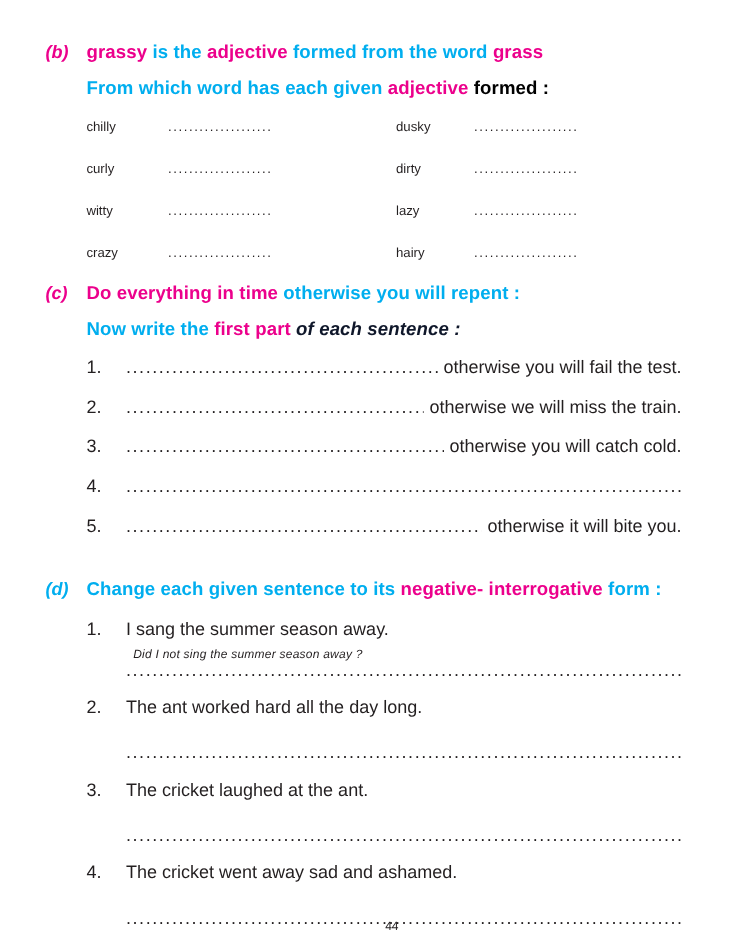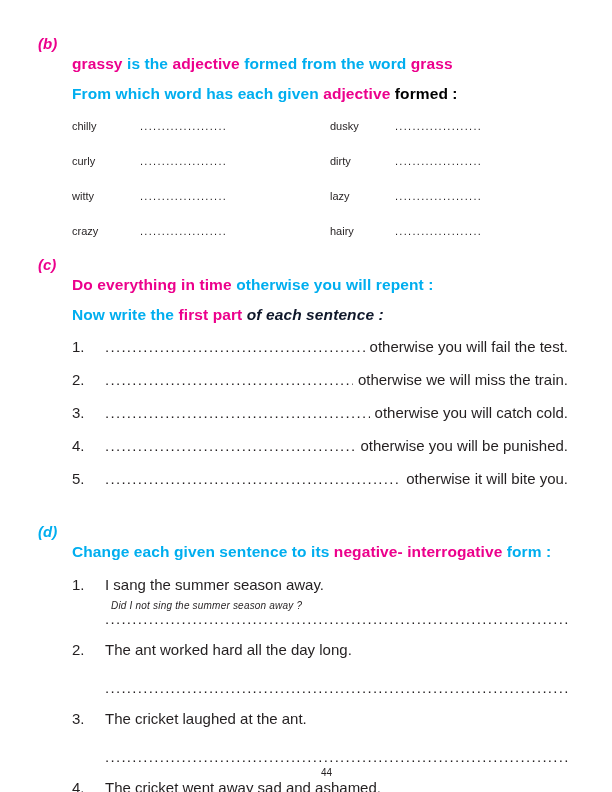--- a/index.html
+++ b/index.html
@@ -13,21 +13,21 @@
     box-sizing:border-box;
     padding:34px 44px 0 38px;
     overflow:hidden;
   }
   .section { display:flex; }
   .section-label {
     flex:none; width:34px;
     font-weight:bold; font-style:italic;
     font-size:15px; line-height:19px;
   }
-  .section-body { flex:1; min-width:0;margin-top:20px; }
+  .section-body { flex:1; min-width:0; }
   .heading {
     font-weight:bold; font-size:15.5px; line-height:19px;
     margin-bottom:11px;
     letter-spacing:0.1px;
   }
   
   .word-grid {
     display:grid;
     grid-template-columns:68px 190px 65px 1fr;
     row-gap:17px;
@@ -126,21 +126,20 @@
         <span class="tail">otherwise we will miss the train.</span>
       </div>
       <div class="fill-row">
         <span class="num">3.</span>
         <span class="leader">........................................................................................................................................................</span>
         <span class="tail">otherwise you will catch cold.</span>
       </div>
       <div class="fill-row">
         <span class="num">4.</span>
         <span class="leader">........................................................................................................................................................</span>
-        <span class="tail">otherwise you will be punished.</span>
       </div>
       <div class="fill-row">
         <span class="num">5.</span>
         <span class="leader">........................................................................................................................................................</span>
         <span class="tail">otherwise it will bite you.</span>
       </div>
     </div>
   </div>
 
   <div class="section sec-d">

